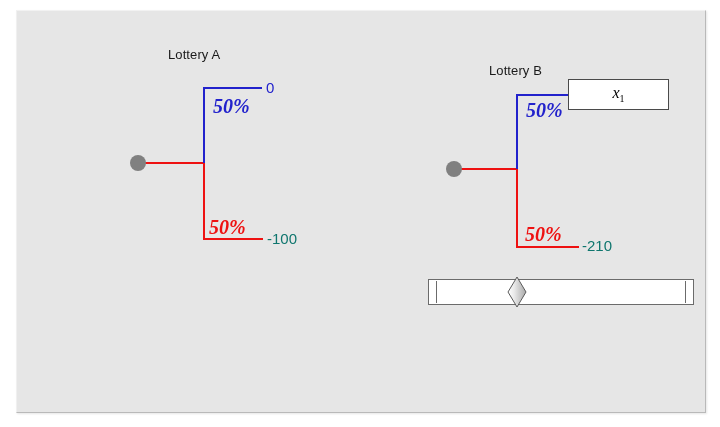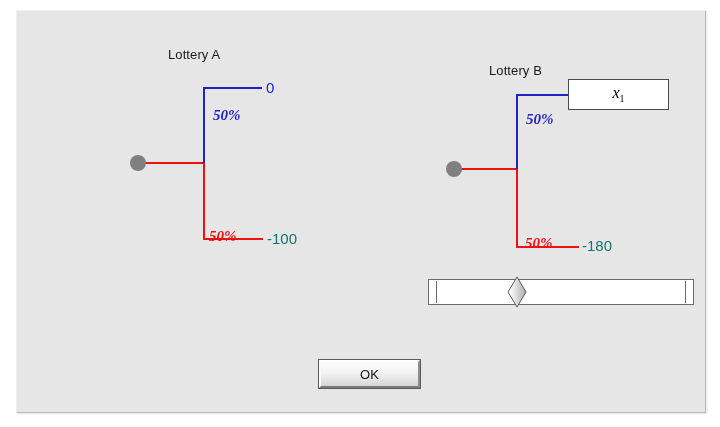--- a/index.html
+++ b/index.html
@@ -54,23 +54,22 @@
     width: 720px; height: 427px;
     pointer-events: none;
   }
 
   
   .pct-label {
     position: absolute;
     font-family: "Liberation Serif", serif;
     font-weight: bold;
     font-style: italic;
-    font-size: 15px;
+    font-size: 20px;
     white-space: nowrap;
-    margin-top: 12px;
   }
   .pct-up   { color: #2222cc; }
   .pct-down { color: #ee1111; }
 
   .outcome-label {
     position: absolute;
     font-family: "Liberation Sans", sans-serif;
     font-size: 15px;
     white-space: nowrap;
   }
@@ -190,21 +189,21 @@
     <div class="lottery-title" id="title-a">Lottery A</div>
     <div class="lottery-title" id="title-b">Lottery B</div>
 
     <div class="pct-label pct-up" id="pct-a-up">50%</div>
     <div class="outcome-label outcome-up" id="out-a-up">0</div>
     <div class="pct-label pct-down" id="pct-a-down">50%</div>
     <div class="outcome-label outcome-down" id="out-a-down">-100</div>
 
     <div class="pct-label pct-up" id="pct-b-up">50%</div>
     <div class="pct-label pct-down" id="pct-b-down">50%</div>
-    <div class="outcome-label outcome-down" id="out-b-down">-180</div>
+    <div class="outcome-label outcome-down" id="out-b-down">-210</div>
 
     <div id="x1-box">
       <span class="mathvar"><span>x</span><sub>1</sub></span>
     </div>
 
     <div id="slider-track">
       <div class="slider-cap" id="slider-cap-left"></div>
       <div class="slider-cap" id="slider-cap-right"></div>
       <svg id="slider-thumb" viewBox="0 0 20 30" xmlns="http://www.w3.org/2000/svg">
         <defs>
@@ -212,16 +211,15 @@
             <stop offset="0%" stop-color="#ffffff"></stop>
             <stop offset="35%" stop-color="#e9e9e9"></stop>
             <stop offset="70%" stop-color="#c6c6c6"></stop>
             <stop offset="100%" stop-color="#a8a8a8"></stop>
           </linearGradient>
         </defs>
         <polygon points="10,0 19,15 10,30 1,15" fill="url(#thumbgrad)" stroke="#5a5a5a" stroke-width="1"></polygon>
       </svg>
     </div>
 
-    <div id="ok-button">OK</div>
 
   </div>
 </div>
 
 </body></html>

